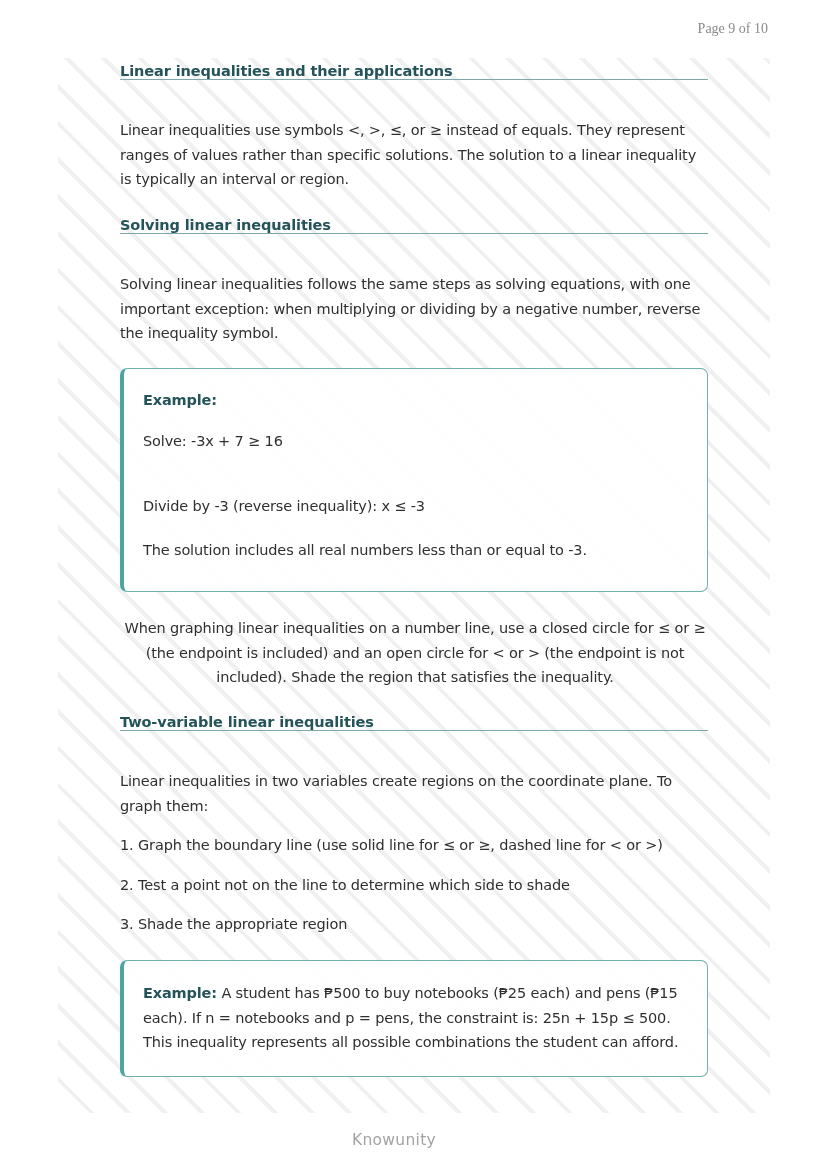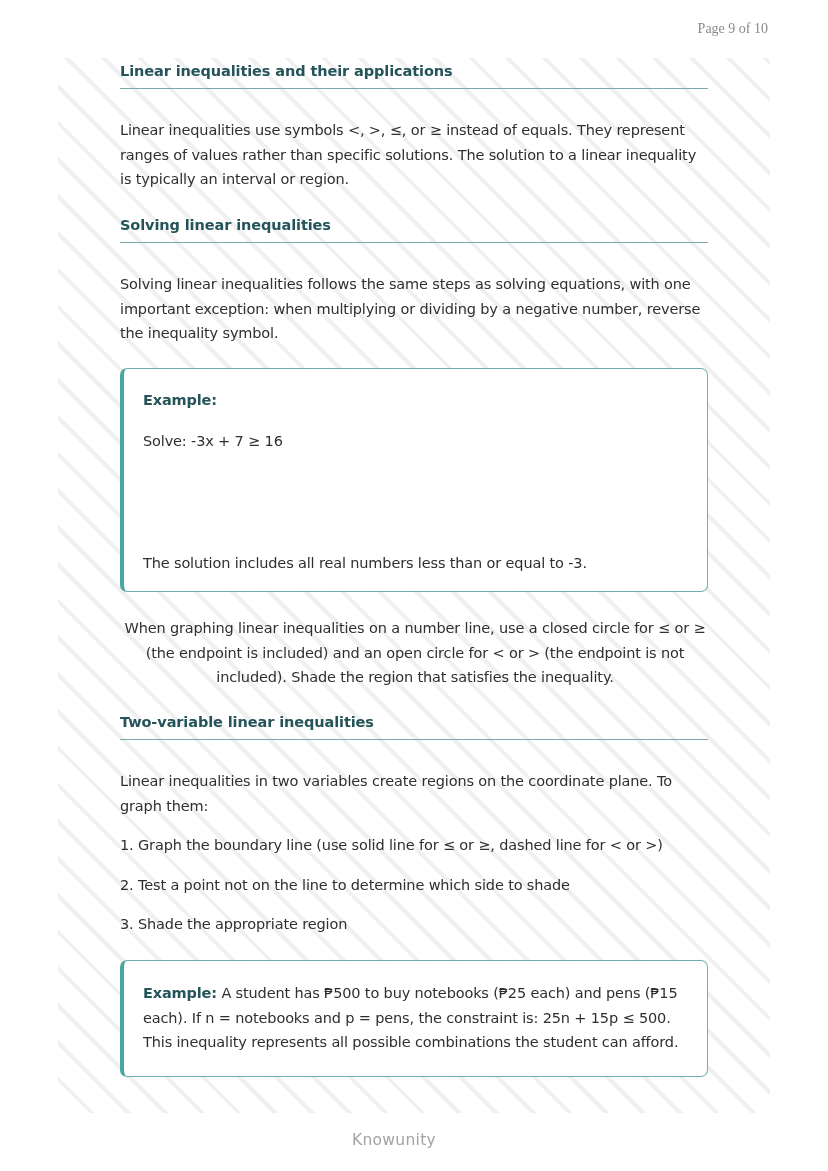--- a/index.html
+++ b/index.html
@@ -16,21 +16,21 @@
   }
   .page-number {
     position: absolute; right: 60px; top: 21px;
     font-family: "Liberation Serif", "DejaVu Serif", serif;
     font-size: 14px; color: #8a8a8a;
   }
   .content { position: absolute; left: 120px; top: 0; width: 588px; z-index: 1; }
   .h2 {
     position: absolute; left: 0; width: 588px;
     font-size: 14.5px; font-weight: bold; color: #24545a;
-    padding-bottom: 9px; border-bottom: 1.5px solid #7ca8ab;
+    border-bottom: 1.5px solid #7ca8ab;
     letter-spacing: -0.1px;
   }
   .p {
     position: absolute; left: 0; width: 590px;
     font-size: 14.5px; line-height: 24.5px; color: #2f2f2f;
     letter-spacing: -0.15px;
   }
   .box {
     position: absolute; left: 0; width: 564px;
     border: 1.3px solid #6fb0ad; border-left: 4px solid #4aa7a0;
@@ -55,21 +55,22 @@
 
   <div class="h2" style="top:63px;">Linear inequalities and their applications</div>
   <div class="p" style="top:118px;">Linear inequalities use symbols &lt;, &gt;, ≤, or ≥ instead of equals. They represent ranges of values rather than specific solutions. The solution to a linear inequality is typically an interval or region.</div>
 
   <div class="h2" style="top:217px;">Solving linear inequalities</div>
   <div class="p" style="top:272px;">Solving linear inequalities follows the same steps as solving equations, with one important exception: when multiplying or dividing by a negative number, reverse the inequality symbol.</div>
 
   <div class="box" style="top:368px; height:222px;">
     <div class="line bold" style="top:19px;">Example:</div>
     <div class="line" style="top:60px;">Solve: -3x + 7 ≥ 16</div>
-    <div class="line" style="top:182px;">The solution includes all real numbers less than or equal to -3.</div>
+    <div class="line" style="top:125px;">Divide by -3 (reverse inequality): x ≤ -3</div>
+    <div class="line" style="top:169px;">The solution includes all real numbers less than or equal to -3.</div>
   </div>
 
   <div class="p" style="top:616px;text-align:center;">When graphing linear inequalities on a number line, use a closed circle for ≤ or ≥ (the endpoint is included) and an open circle for &lt; or &gt; (the endpoint is not included). Shade the region that satisfies the inequality.</div>
 
   <div class="h2" style="top:714px;">Two-variable linear inequalities</div>
   <div class="p" style="top:769px;">Linear inequalities in two variables create regions on the coordinate plane. To graph them:</div>
 
   <div class="p" style="top:833px;">1. Graph the boundary line (use solid line for ≤ or ≥, dashed line for &lt; or &gt;)</div>
   <div class="p" style="top:873px;">2. Test a point not on the line to determine which side to shade</div>
   <div class="p" style="top:912px;">3. Shade the appropriate region</div>

